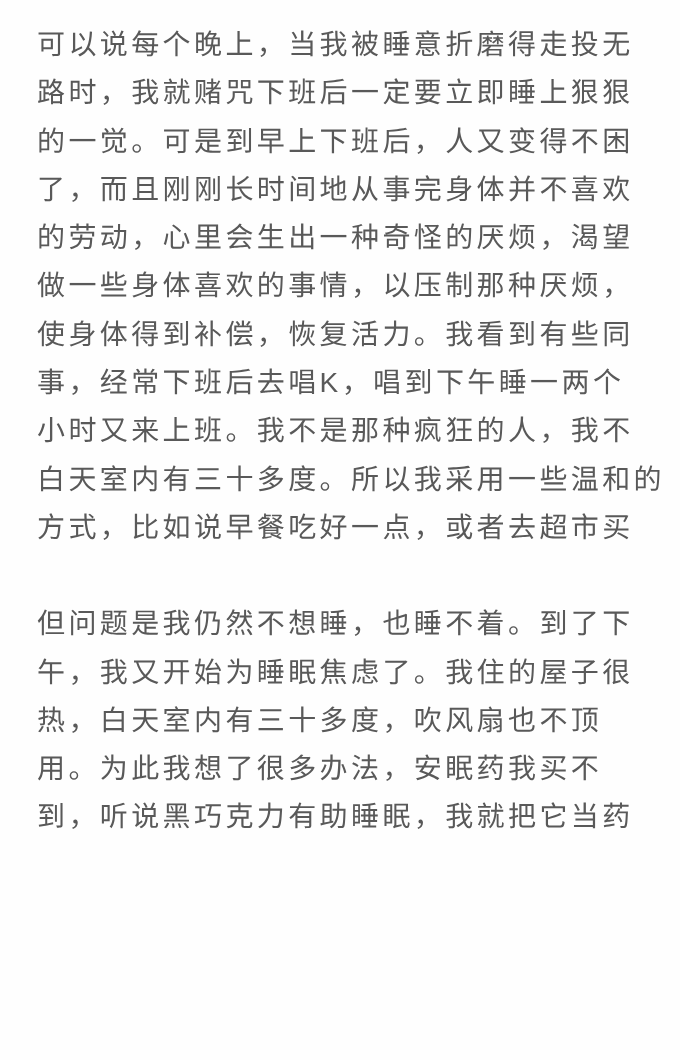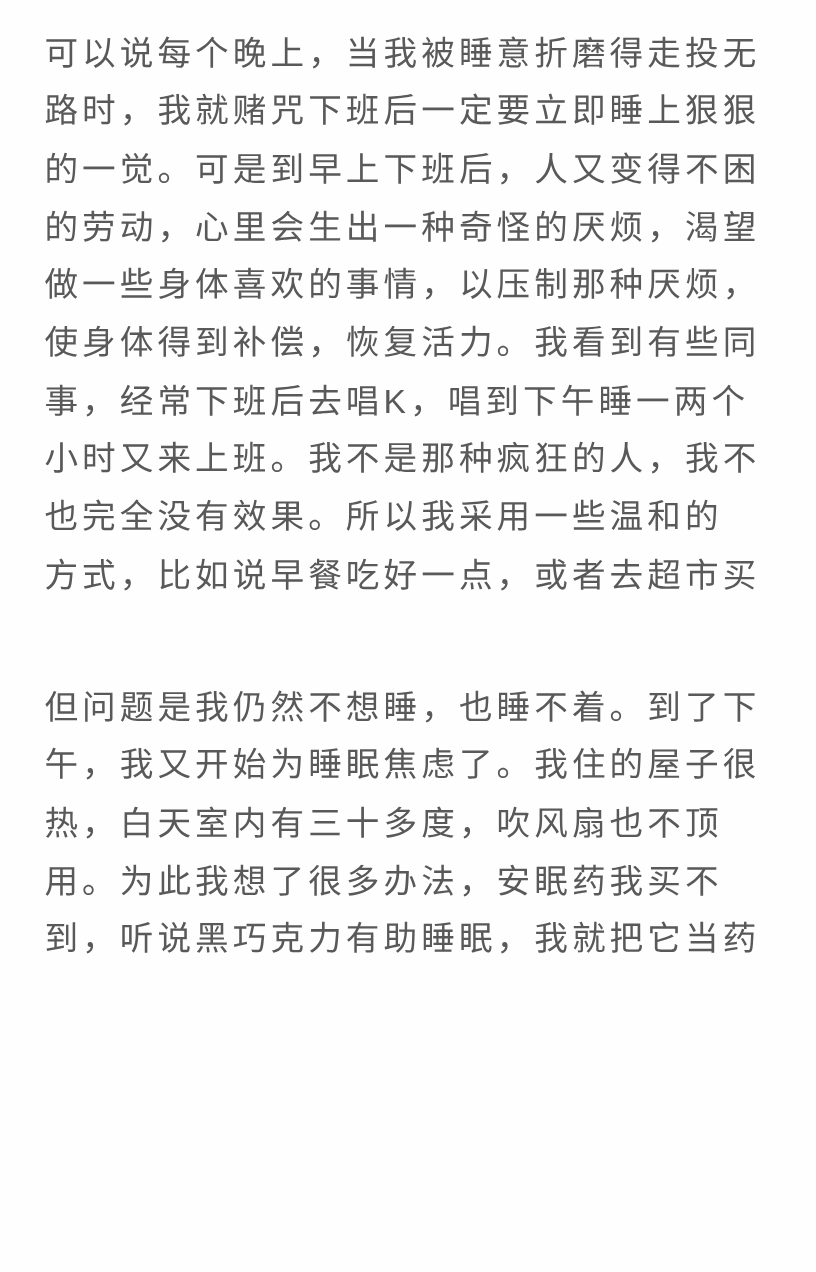--- a/index.html
+++ b/index.html
@@ -21,41 +21,42 @@
     padding: 21px 28px 0 37px;
     font-family: "Liberation Sans", sans-serif;
     font-weight: 300;
     font-size: 28px;
     line-height: 48.3px;
     letter-spacing: 3.4px;
     color: #595959;
     text-align: left;
   }
   .paragraph + .paragraph {
-    margin-top: 62px;
+    margin-top: 48px;
   }
   .line {
     white-space: nowrap;
   }
 </style>
 </head>
 <body style="background: rgb(254, 254, 254);">
 
 <div class="page">
   <div class="article" style="color: rgb(89, 89, 89);">
       <div class="paragraph">
         <div class="line">可以说每个晚上，当我被睡意折磨得走投无</div>
         <div class="line">路时，我就赌咒下班后一定要立即睡上狠狠</div>
         <div class="line">的一觉。可是到早上下班后，人又变得不困</div>
+        <div class="line">了，而且刚刚长时间地从事完身体并不喜欢</div>
         <div class="line">的劳动，心里会生出一种奇怪的厌烦，渴望</div>
         <div class="line">做一些身体喜欢的事情，以压制那种厌烦，</div>
         <div class="line">使身体得到补偿，恢复活力。我看到有些同</div>
         <div class="line">事，经常下班后去唱K，唱到下午睡一两个</div>
         <div class="line">小时又来上班。我不是那种疯狂的人，我不</div>
-        <div class="line">也完全没有效果。所以我采用一些温和的</div>
+        <div class="line">白天室内有三十多度。所以我采用一些温和的</div>
         <div class="line">方式，比如说早餐吃好一点，或者去超市买</div>
       </div>
       <div class="paragraph">
         <div class="line">但问题是我仍然不想睡，也睡不着。到了下</div>
         <div class="line">午，我又开始为睡眠焦虑了。我住的屋子很</div>
         <div class="line">热，白天室内有三十多度，吹风扇也不顶</div>
         <div class="line">用。为此我想了很多办法，安眠药我买不</div>
         <div class="line">到，听说黑巧克力有助睡眠，我就把它当药</div>
       </div>
     </div>

